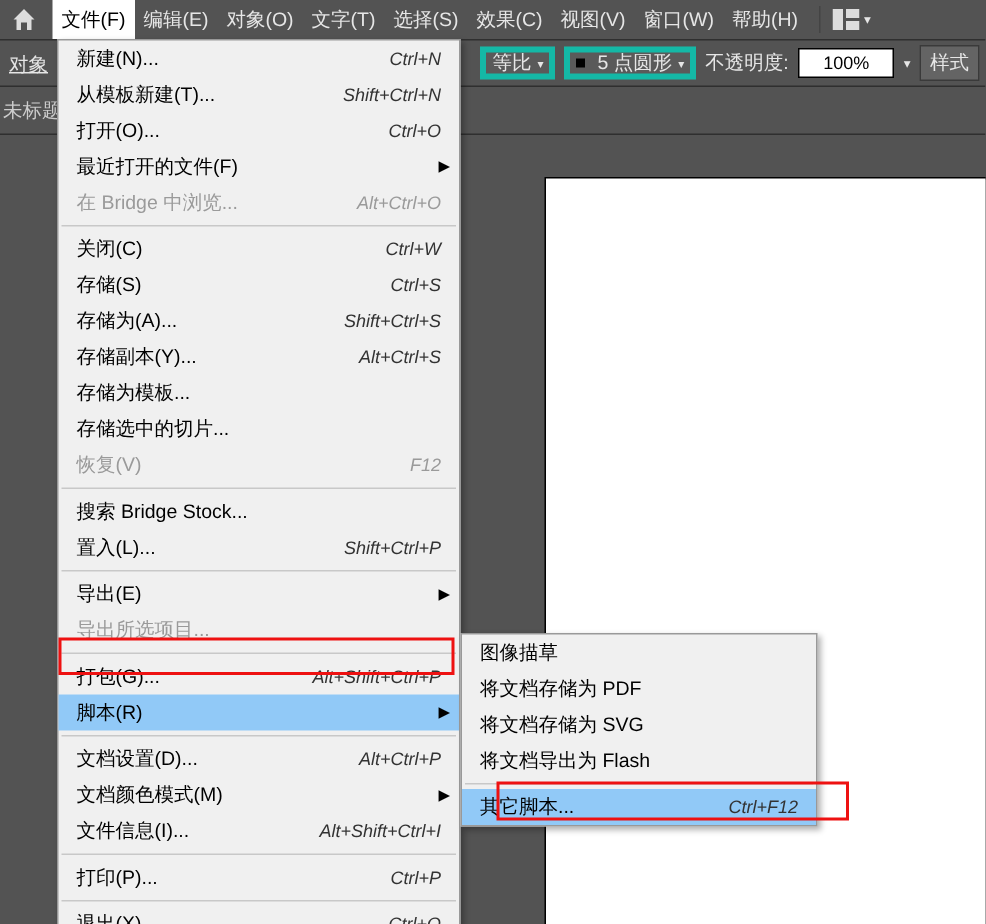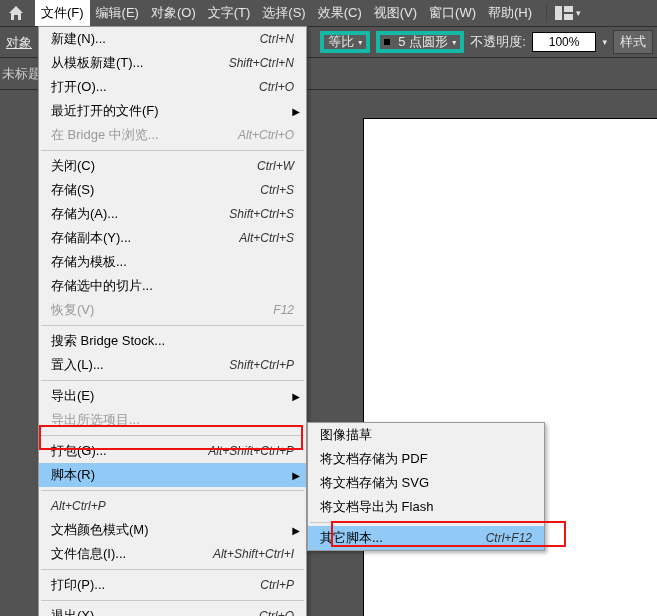--- a/index.html
+++ b/index.html
@@ -183,20 +183,21 @@
     <div class="row">
       <span class="lbl">打包(G)...</span>
       <span class="sc">Alt+Shift+Ctrl+P</span>
     </div>
     <div class="row highlight">
       <span class="lbl">脚本(R)</span>
       <span class="arrow">▶</span>
     </div>
     <hr>
     <div class="row">
+      <span class="lbl">文档设置(D)...</span>
       <span class="sc">Alt+Ctrl+P</span>
     </div>
     <div class="row">
       <span class="lbl">文档颜色模式(M)</span>
       <span class="arrow">▶</span>
     </div>
     <div class="row">
       <span class="lbl">文件信息(I)...</span>
       <span class="sc">Alt+Shift+Ctrl+I</span>
     </div>

